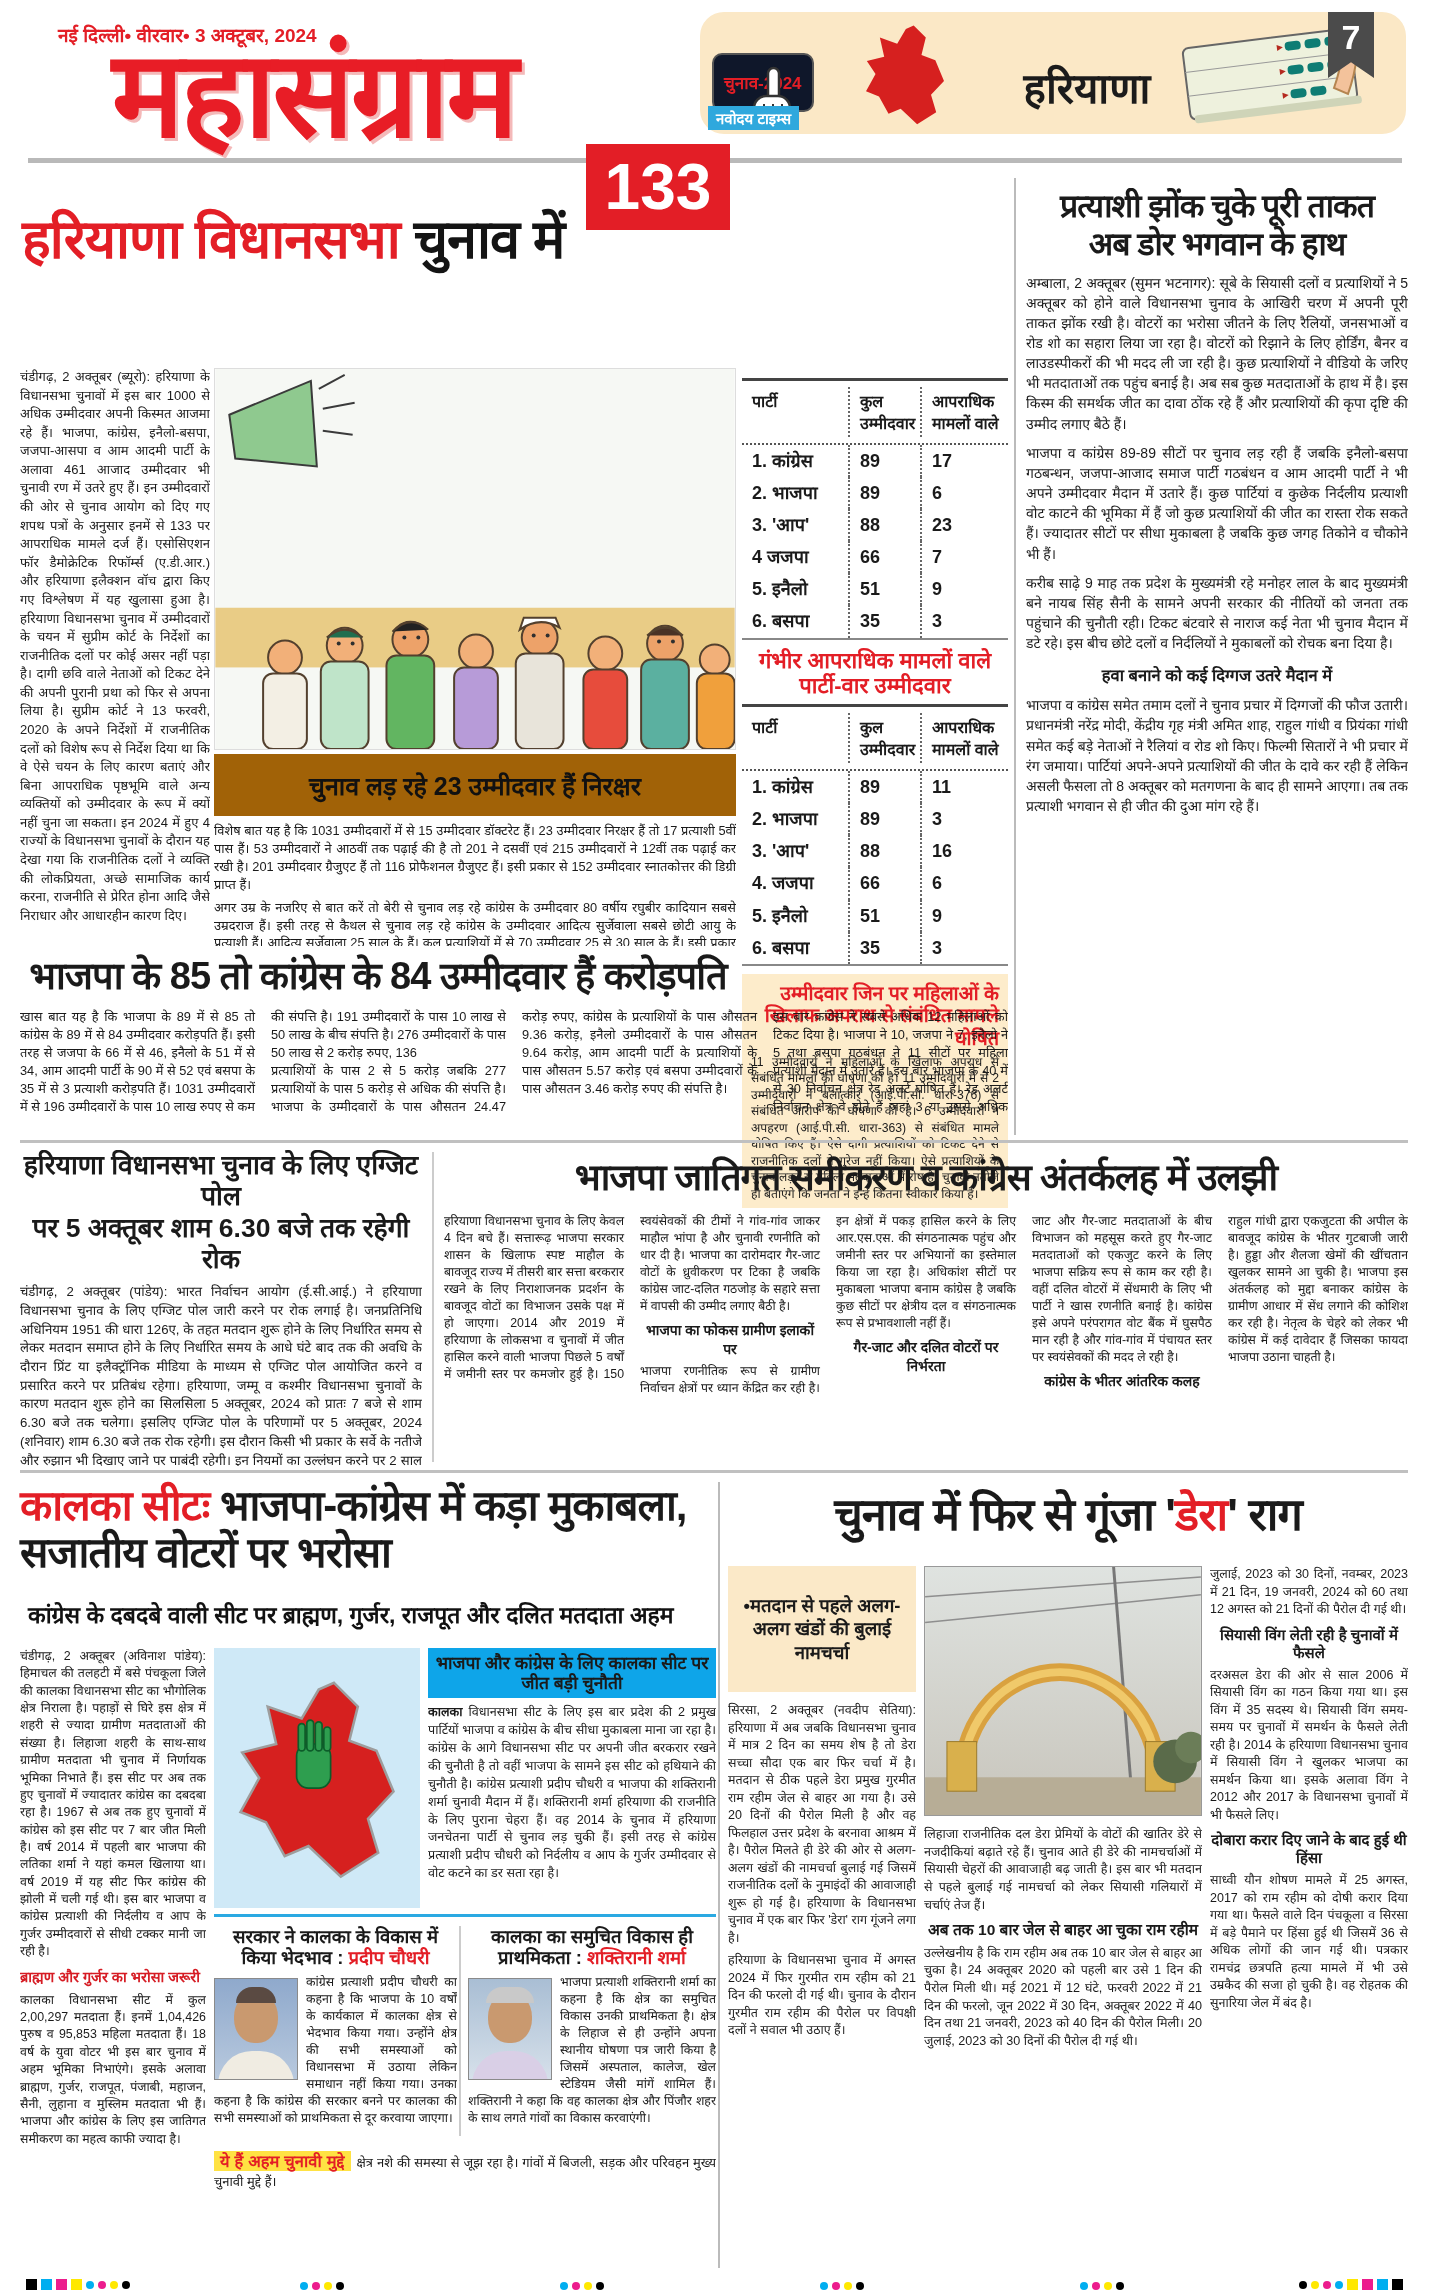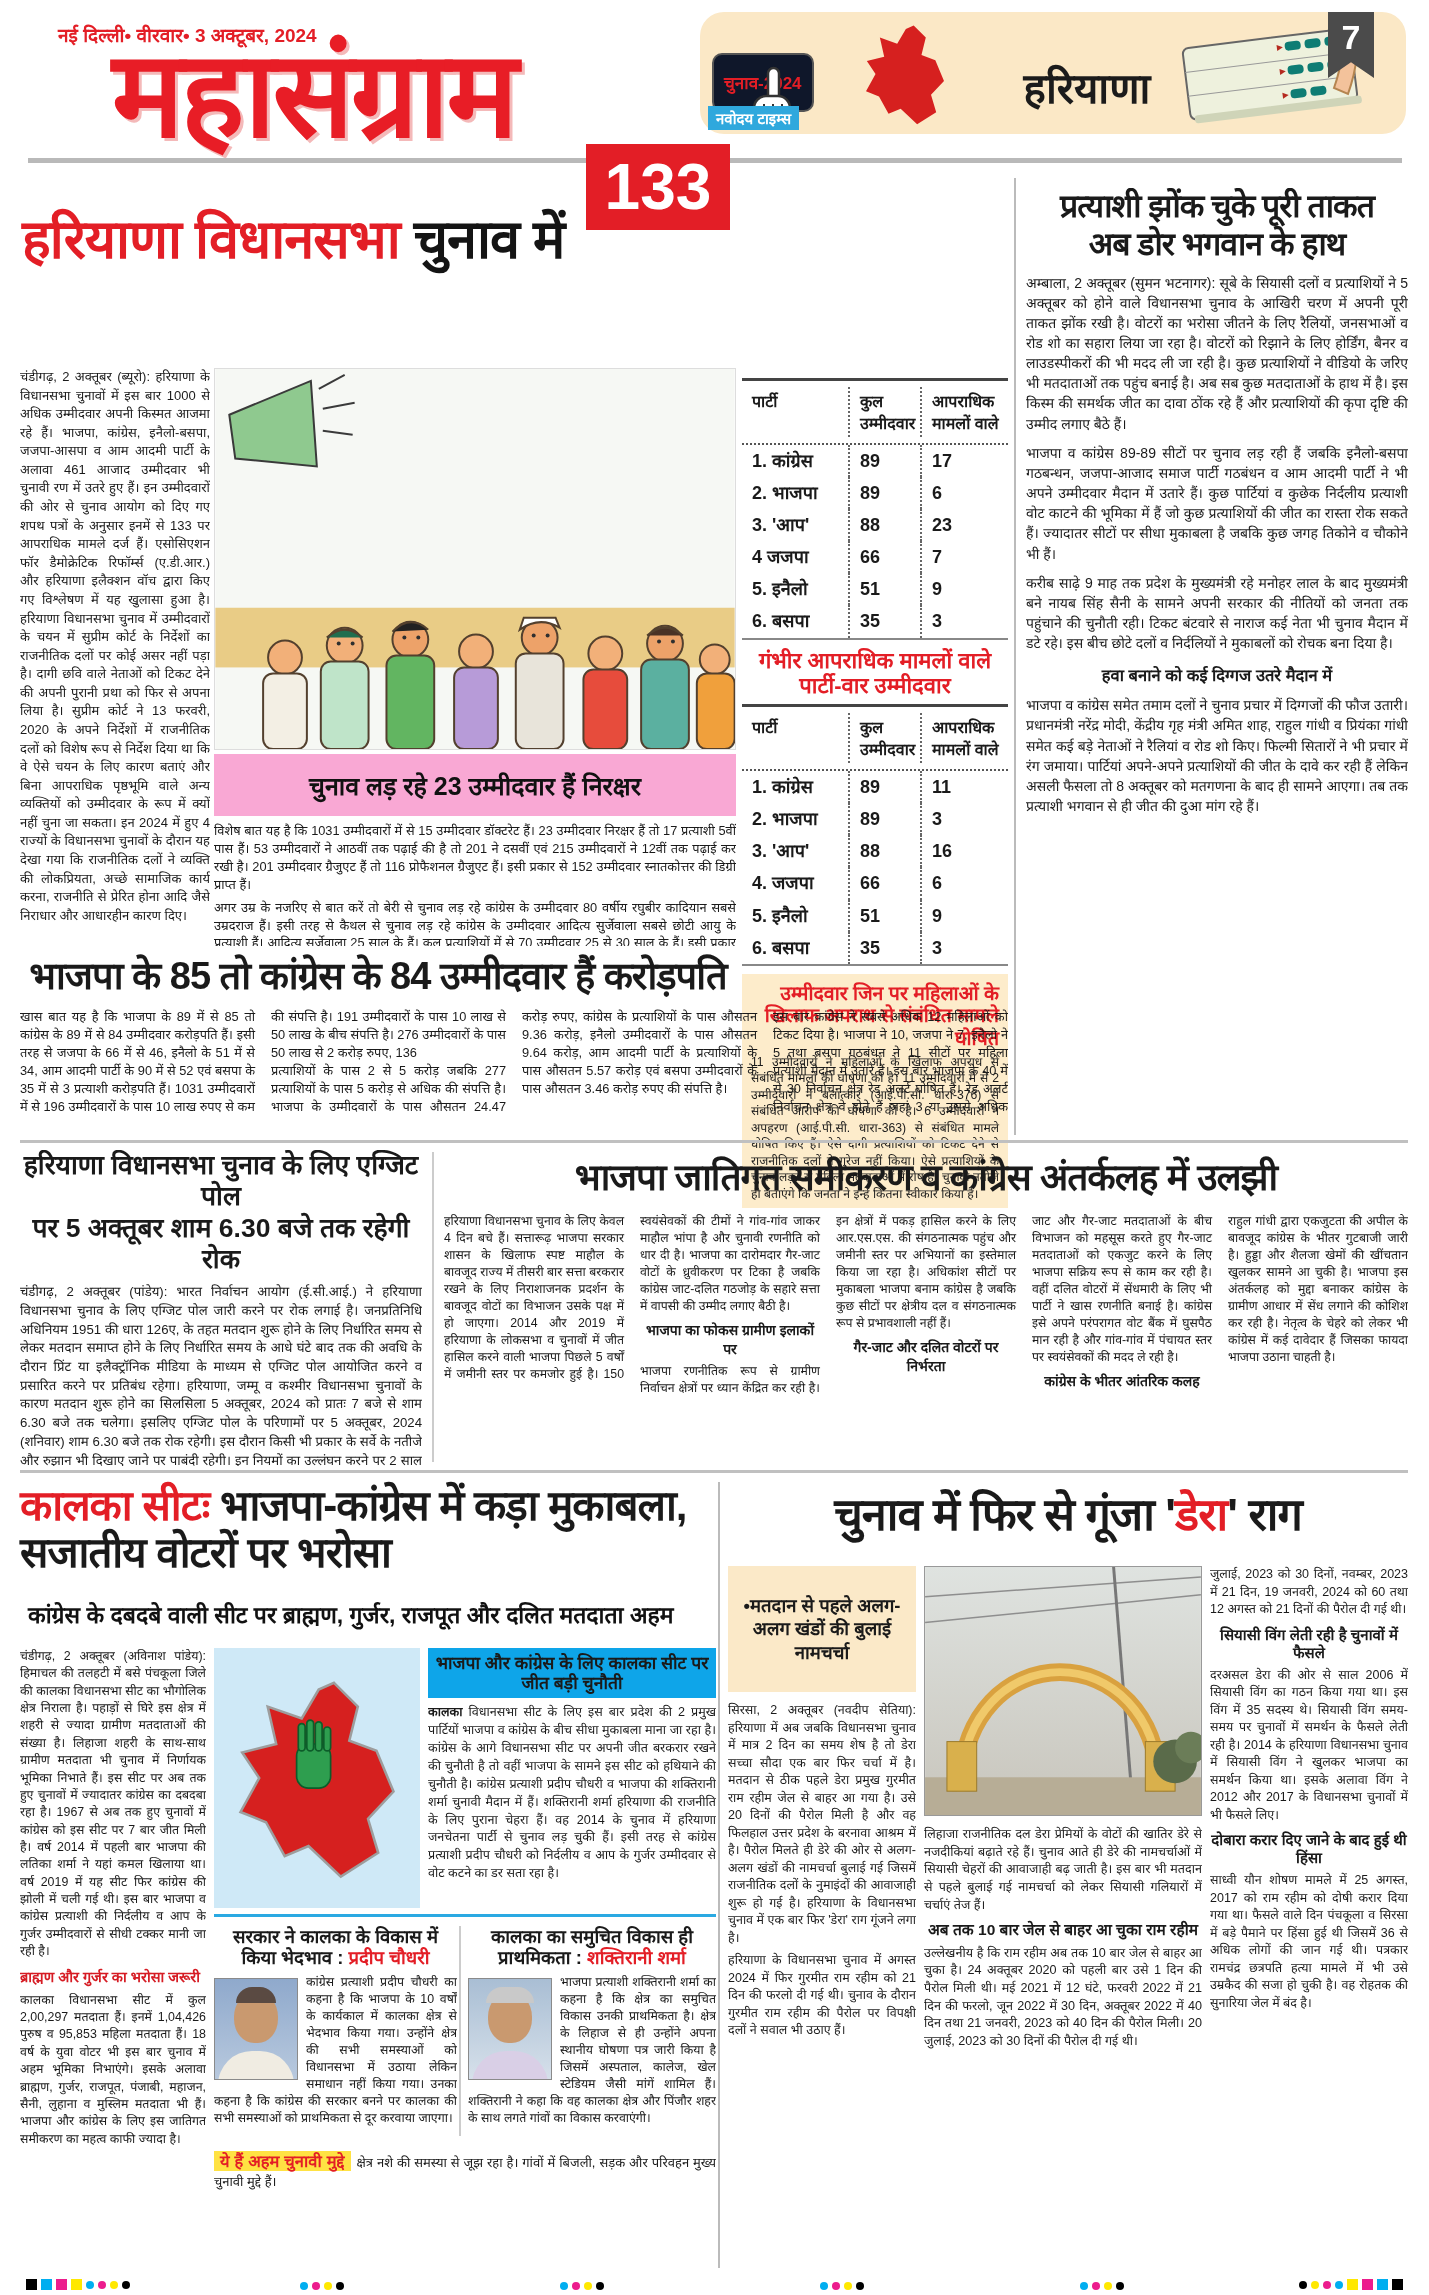--- a/index.html
+++ b/index.html
@@ -21,21 +21,21 @@
   .b-p7 { left:628px; top:0px; width:46px; height:66px; background:#4b4b4b; clip-path:polygon(0 0,100% 0,100% 100%,50% 76%,0 100%); color:#fff; font-size:34px; font-weight:800; text-align:center; padding-top:6px; }
   .rule-top { left:28px; top:158px; width:1374px; height:5px; background:#b9b9b9; }
 
   
   .h1a { left:22px; top:200px; font-size:54px; font-weight:800; white-space:nowrap; letter-spacing:-1px; }
   .h1a .red { color:#e31e26; } .h1a .blk { color:#141414; }
   .bignum { left:586px; top:144px; width:144px; height:86px; background:#e31e26; color:#fff; font-size:64px; font-weight:800; text-align:center; line-height:86px; }
   .h1b { left:22px; top:274px; width:990px; font-size:56px; font-weight:800; color:#141414; white-space:nowrap; letter-spacing:-1px; }
   .lead-body { left:20px; top:368px; width:190px; height:578px; font-size:13px; line-height:1.43; text-align:justify; overflow:hidden; }
   .cartoon { left:214px; top:368px; width:522px; height:382px; border:1px solid #ddd; }
-  .band { left:214px; top:754px; width:522px; height:62px; background:#f9a8d4; display:flex; align-items:center; justify-content:center; font-size:25px; font-weight:800; color:#111; }
+  .band { left:214px; top:754px; width:522px; height:62px; background:#a16207; display:flex; align-items:center; justify-content:center; font-size:25px; font-weight:800; color:#111; }
   .illit-body { left:214px; top:822px; width:522px; height:124px; font-size:12.8px; line-height:1.4; text-align:justify; overflow:hidden; }
   .illit-body p { margin-bottom:5px; }
 
   
   .tablecol { left:742px; top:378px; width:266px; }
   .ptable { border-top:3px solid #444; border-bottom:2px solid #888; }
   .trow { display:flex; align-items:flex-start; }
   .thead { border-bottom:2px dotted #555; padding:6px 0; font-weight:bold; font-size:16px; }
   .tc { padding:3px 4px; } 
   .tc1 { width:106px; padding-left:10px; } .tc2 { width:72px; border-left:2px dotted #666; padding-left:10px; } .tc3 { width:86px; border-left:2px dotted #666; padding-left:10px; }

